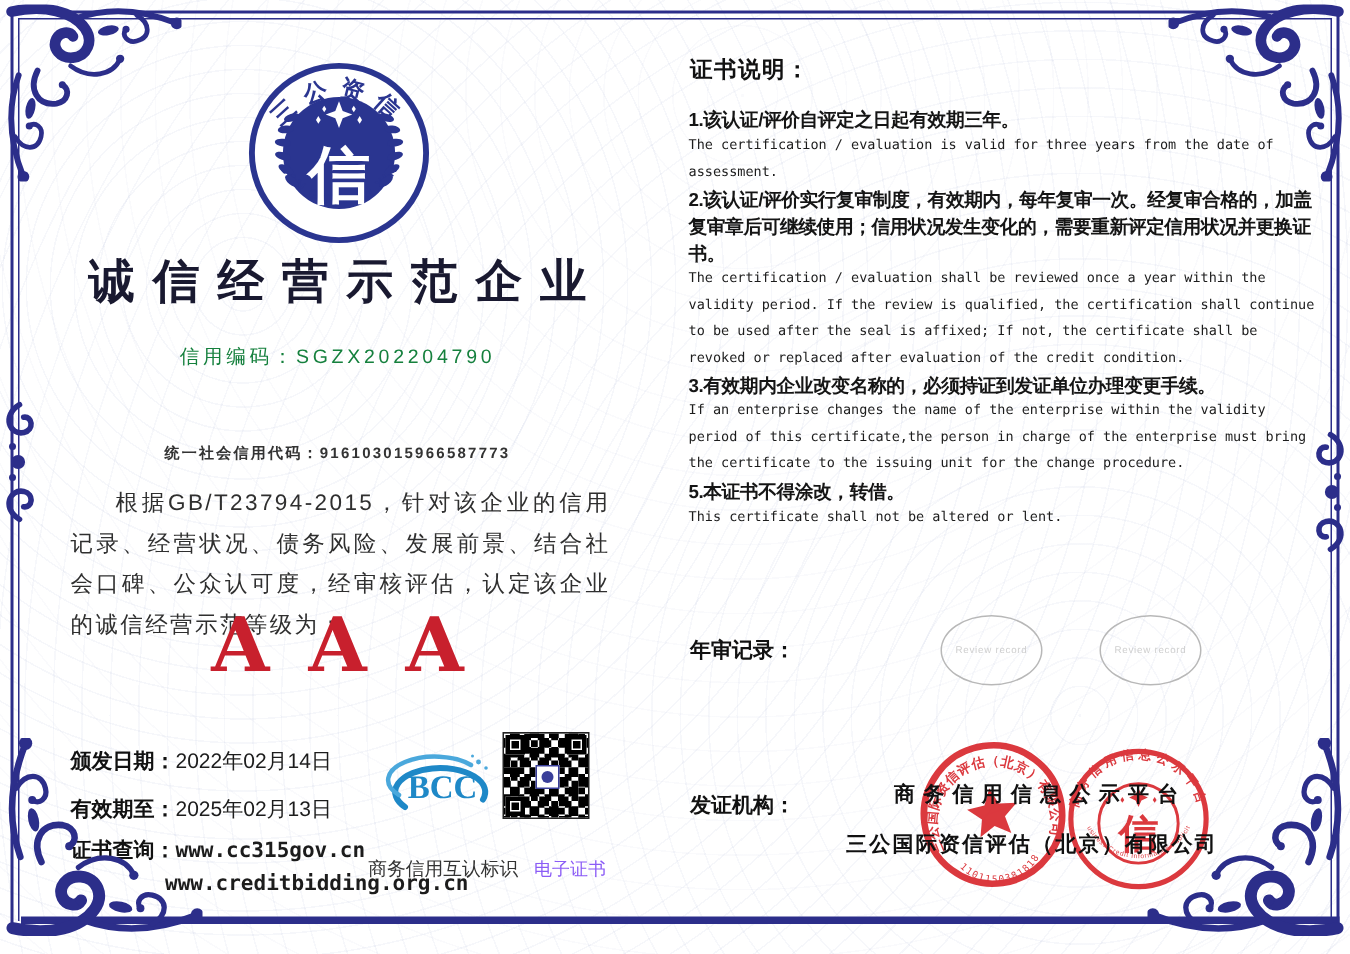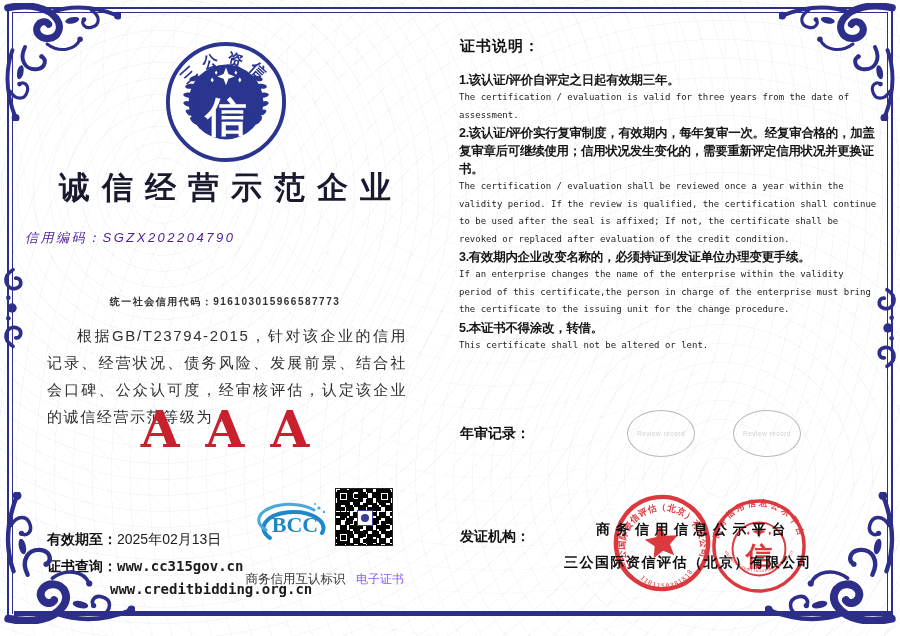--- a/index.html
+++ b/index.html
@@ -21,22 +21,22 @@
   .c-br{right:3px;bottom:12px;transform:scale(-1,-1);width:132px;height:132px;}
   .edge{position:absolute;width:28px;height:84px;z-index:3;}
   .e-left{left:-1px;top:266px;}
   .e-right{right:-1px;top:286px;transform:scaleX(-1);}
 
   
   .logo{position:absolute;left:164px;top:40px;width:124px;height:124px;}
   .title{position:absolute;left:25px;top:167px;width:400px;text-align:center;
          font-family:"Liberation Serif",serif;font-weight:bold;font-size:31px;color:#191930;
          letter-spacing:12px;text-indent:12px;}
-  .credit-line{position:absolute;left:25px;top:229px;width:400px;
-         font-size:13px;color:#4c1d95;letter-spacing:2.5px;font-style:italic;}
+  .credit-line{position:absolute;left:25px;top:229px;width:400px;text-align:center;
+         font-size:13px;color:#15803d;letter-spacing:2.5px;}
   .uscc{position:absolute;left:25px;top:295px;width:400px;text-align:center;
          font-size:10px;color:#333;font-weight:600;letter-spacing:1.5px;}
   .paragraph{position:absolute;left:47px;top:322px;width:360px;font-size:15px;line-height:27px;
          color:#2f2f2f;letter-spacing:1.6px;text-align:justify;text-indent:2em;font-weight:500;}
   .grade{position:absolute;left:25px;top:400px;width:400px;text-align:center;
          font-family:"DejaVu Serif","Liberation Serif",serif;font-weight:bold;font-size:50px;
          color:#c8202d;letter-spacing:26px;text-indent:26px;}
   .meta-row{position:absolute;left:47px;font-size:14px;color:#1c1c1c;white-space:nowrap;}
   .meta-label{font-weight:bold;color:#111;}
   .mono{font-family:"DejaVu Sans Mono","Liberation Mono",monospace;font-weight:bold;}
@@ -187,20 +187,21 @@
   <div class="title">诚信经营示范企业</div>
 
   <div class="credit-line"><span>信用编码：</span><span>SGZX202204790</span></div>
 
   <div class="uscc">统一社会信用代码：916103015966587773</div>
 
   <div class="paragraph">根据GB/T23794-2015，针对该企业的信用记录、经营状况、债务风险、发展前景、结合社会口碑、公众认可度，经审核评估，认定该企业的诚信经营示范等级为：</div>
 
   <div class="grade">AAA</div>
 
+  <div class="meta-row r1"><span class="meta-label">颁发日期：</span><span>2022年02月14日</span></div>
 
   <div class="meta-row r2"><span class="meta-label">有效期至：</span><span>2025年02月13日</span></div>
 
   <div class="meta-row r3"><span class="meta-label">证书查询：</span><span class="mono">www.cc315gov.cn</span></div>
 
   <div class="meta-row r4 mono">www.creditbidding.org.cn</div>
 
   <svg class="bcc" viewBox="0 0 78 48">
     <path d="M14,38 A30,16 0 1 1 66,33" fill="none" stroke="#1e88c7" stroke-width="4" stroke-linecap="round"></path>
     <path d="M10,30 A30,15 0 0 1 58,10" fill="none" stroke="#4aa8dc" stroke-width="3" stroke-linecap="round"></path>

